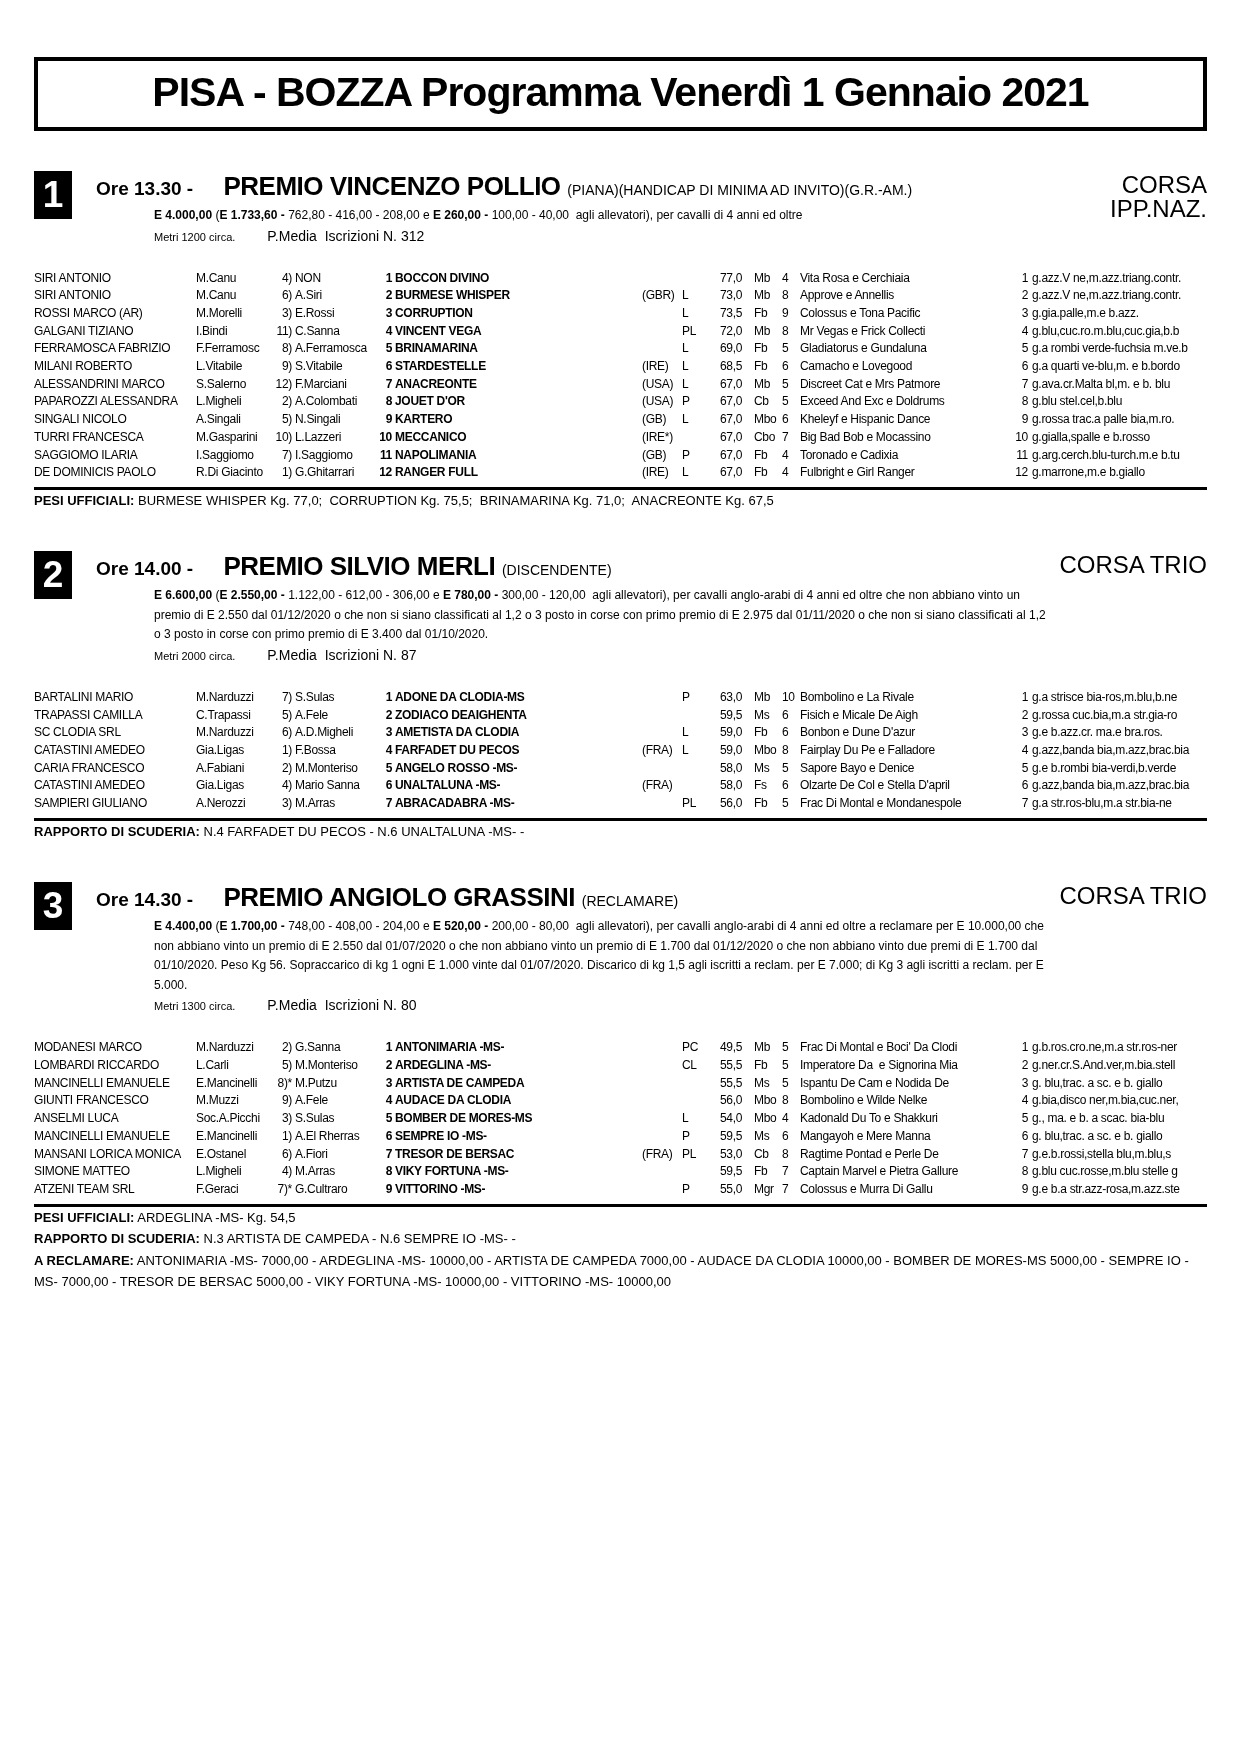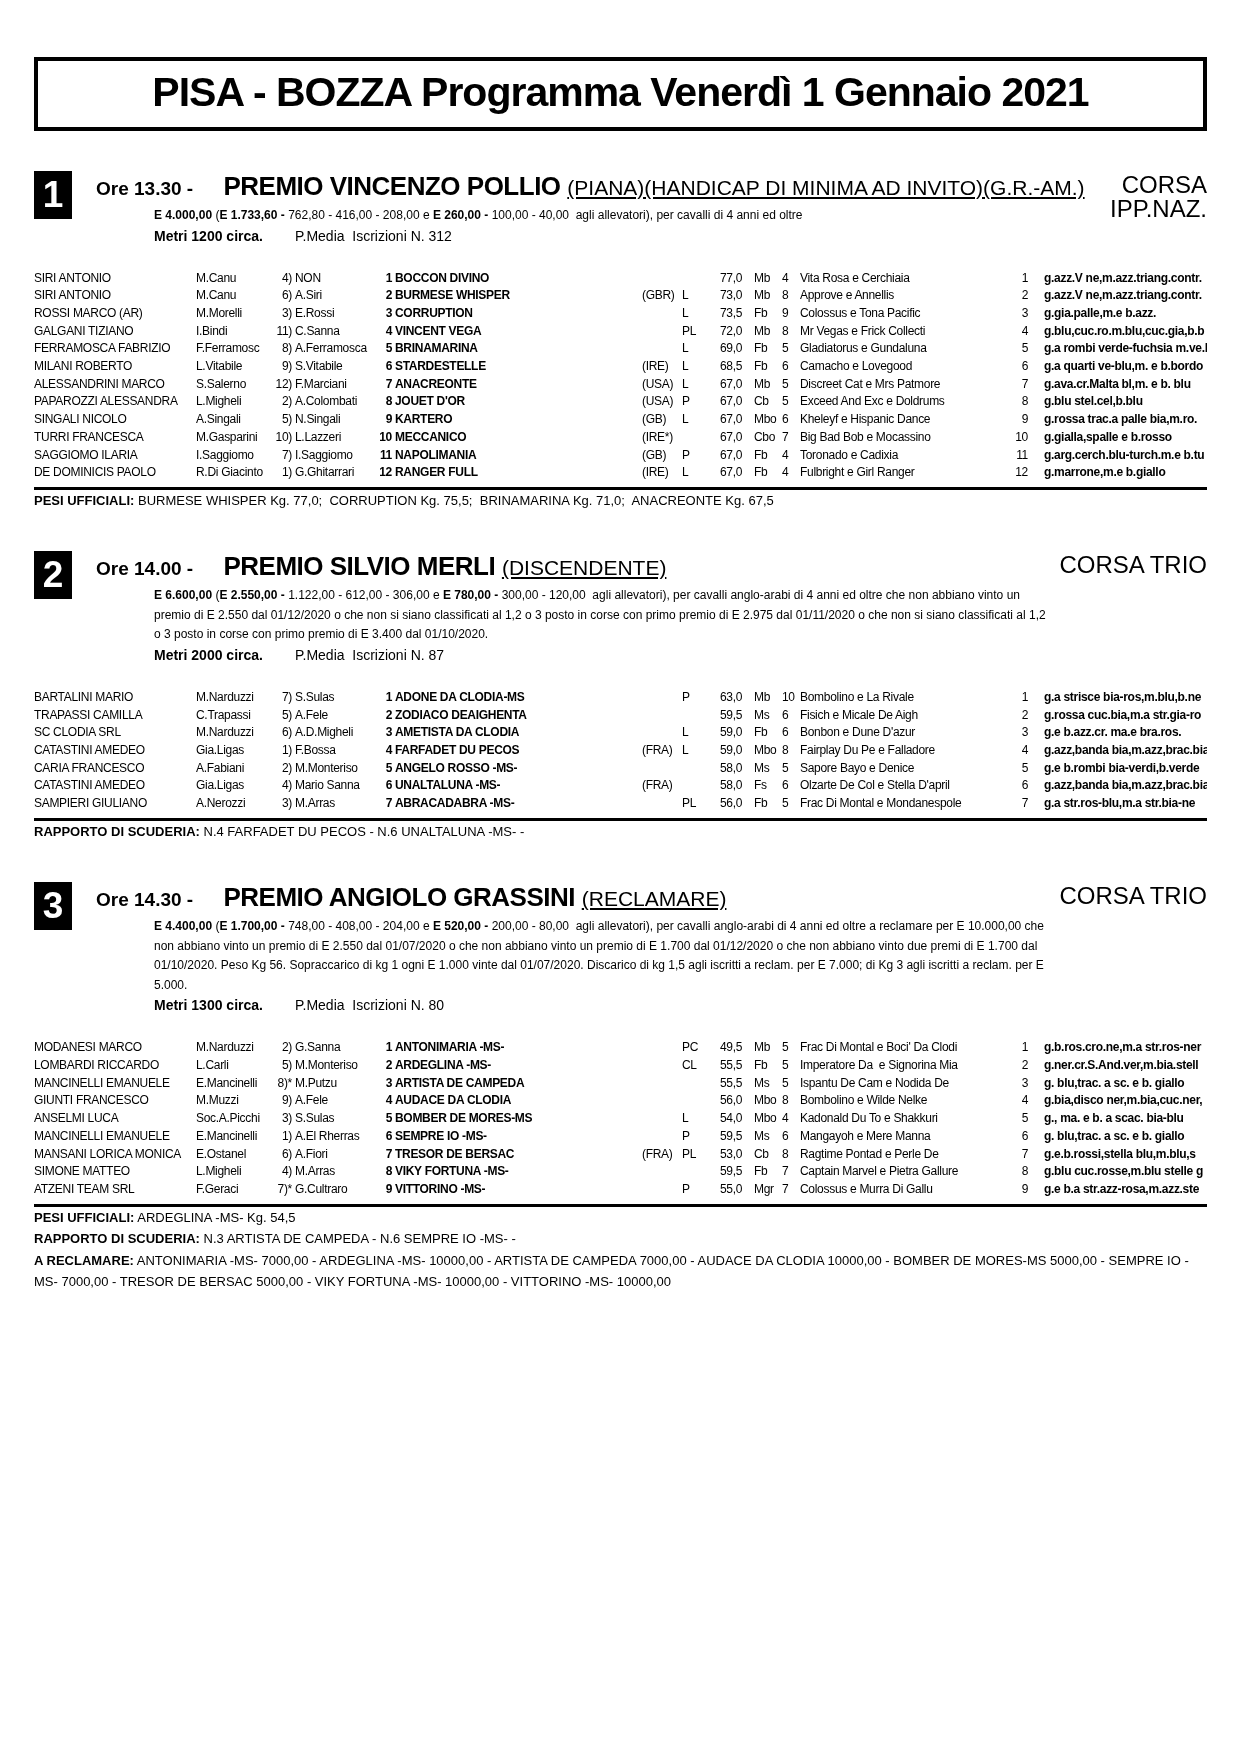--- a/index.html
+++ b/index.html
@@ -24,49 +24,49 @@
   .race-head { display:flex; align-items:flex-start; }
   .race-num {
     flex:0 0 38px; width:38px; height:48px; background:#000; color:#fff;
     font-size:37px; font-weight:bold;
     display:flex; align-items:center; justify-content:center;
   }
   .race-head-main { margin-left:24px; flex:1 1 auto; min-width:0; }
   .race-title-line { white-space:nowrap; line-height:30px; }
   .race-time { font-weight:bold; font-size:19px; }
   .race-name { font-weight:bold; font-size:26px; letter-spacing:-0.5px;margin-left:25px; }
-  .race-qual { font-size:21px;text-decoration:underline; }
+  .race-qual { font-size:14px; }
   .race-corsa { font-size:24px; text-align:right; white-space:nowrap; line-height:24px; margin-left:10px; margin-top:2px; }
 
   .race-conditions {
     margin-top:1px; padding-left:58px; max-width:980px;
     font-size:12px; line-height:19.5px; white-space:pre-wrap;
   }
   .b { font-weight:bold; }
   .race-metri { padding-left:58px; margin-top:2px; font-size:14px; white-space:pre; }
-  .race-metri .dist { font-weight:bold; font-size:14px; }
+  .race-metri .dist { font-weight:normal; font-size:11px; }
   .race-metri .media { margin-left:32px; }
 
   .horses-table { margin-top:26px; }
   .horse-row {
     display:grid;
     grid-template-columns:162px 70px 108px 268px 40px 38px 34px 28px 18px 208px 1fr;
     line-height:17.7px;
     font-size:12px;
     letter-spacing:-0.3px;
   }
   .cell { white-space:pre; overflow:hidden; }
   .jockey-cell, .horse-cell, .colors-cell { display:flex; white-space:pre; overflow:hidden; }
   .jockey-num { flex:0 0 26px; width:26px; text-align:right; }
   .jockey-name { margin-left:3px; }
   .horse-cell { font-weight:bold; }
   .horse-num { flex:0 0 18px; width:18px; text-align:right; }
   .horse-name { margin-left:3px; }
   .colors-num { flex:0 0 20px; width:20px; text-align:right; }
-  .colors-text { margin-left:16px;font-weight:bold; }
+  .colors-text { margin-left:4px; }
 
   .section-divider { border-top:3px solid #000; margin-top:5px; }
   .race-footer { font-size:13px; line-height:21.5px; }
   .foot-line { white-space:pre-wrap; }
 </style>
 </head>
 <body>
 
 <div class="page">
   <div class="title-box">PISA - BOZZA Programma Venerdì 1 Gennaio 2021</div>

